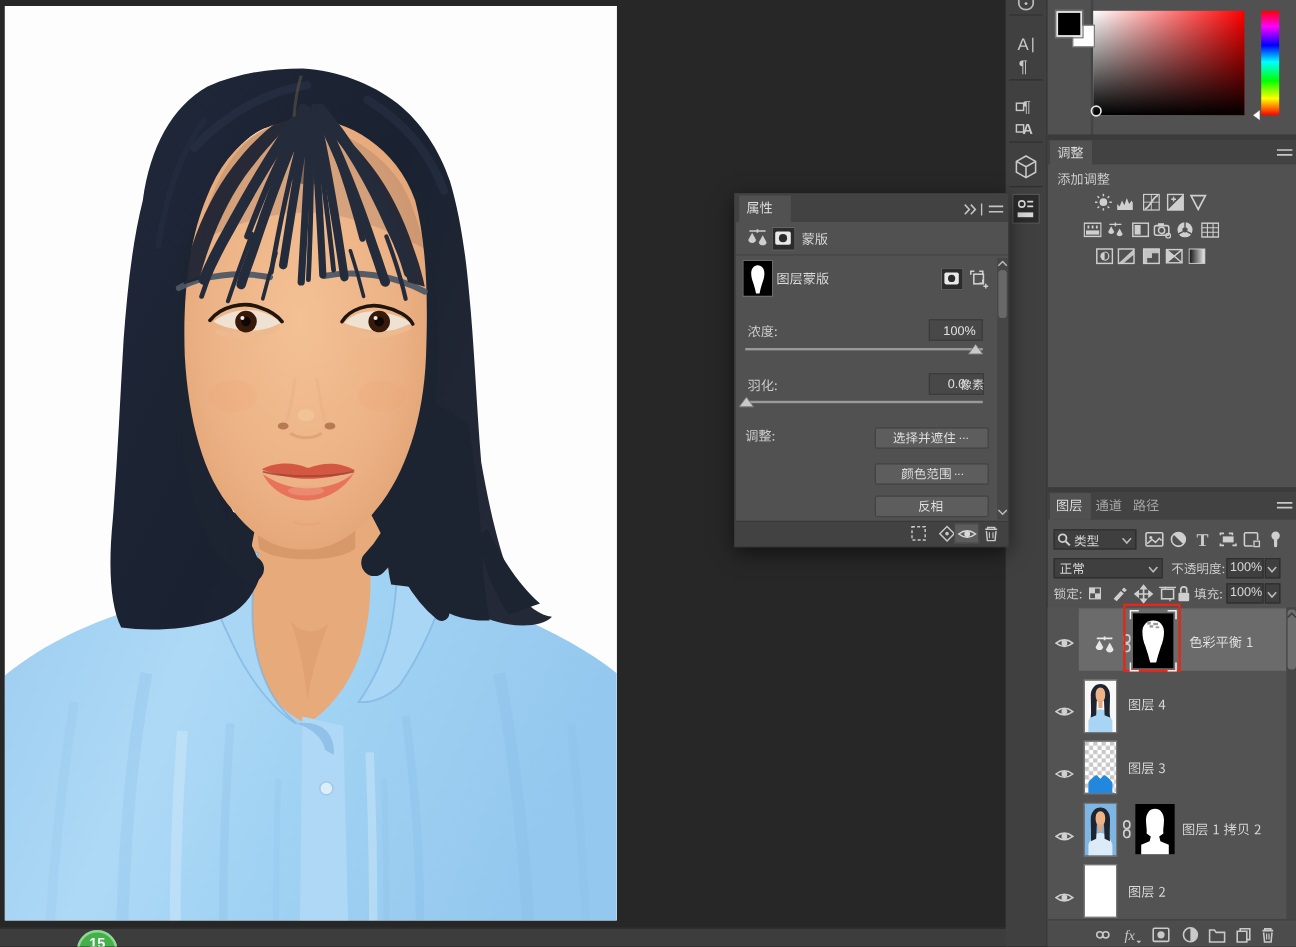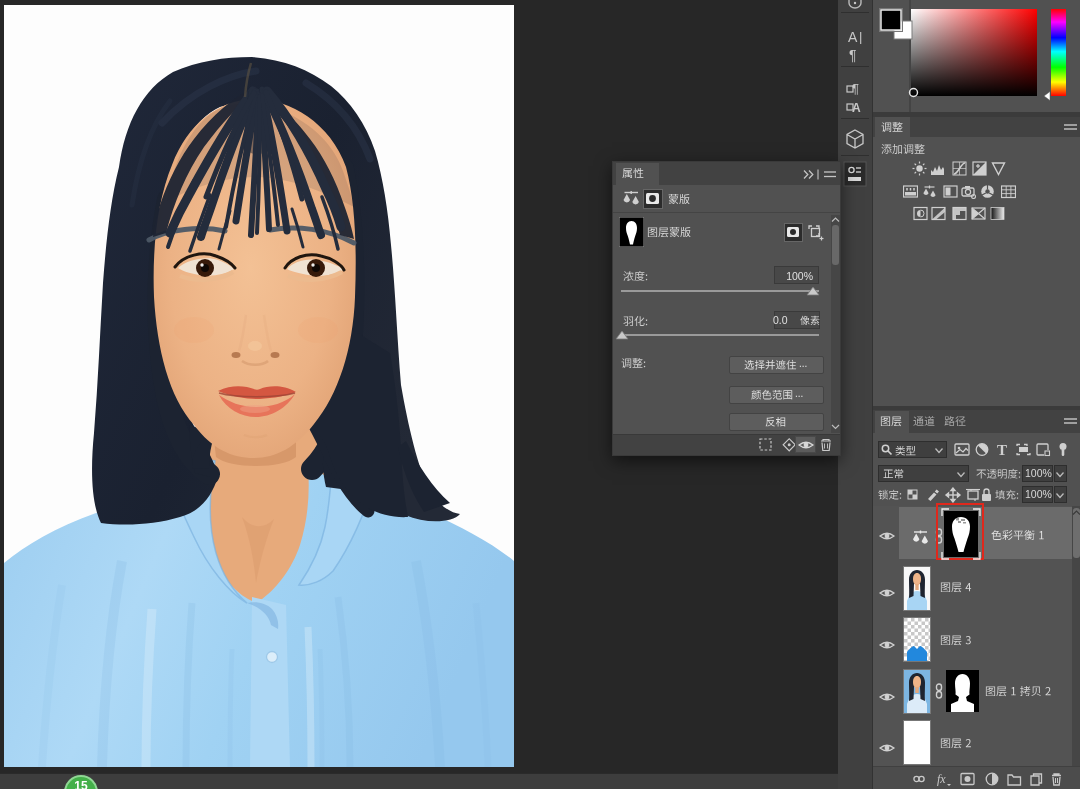--- a/index.html
+++ b/index.html
@@ -624,21 +624,21 @@
       </svg>
       <div style="position:absolute;left:161px;top:104px;width:45px;height:18px;background:#484848;border:1px solid #3a3a3a;color:#e0e0e0;font-size:10.5px;text-align:right;padding:2.5px 5px 0 0;">100%</div>
       <div style="position:absolute;left:8px;top:128px;width:198px;height:1.5px;background:#9a9a9a;"></div>
       <svg width="14" height="10" style="position:absolute;left:193px;top:124px">
         <path d="M7,1 L13,9 L1,9 Z" fill="#c9c9c9" stroke="#7a7a7a" stroke-width="0.8"></path>
       </svg>
       <svg style="position:absolute;left:10px;top:152px;overflow:visible" width="27" height="15">
         <path transform="translate(0,11.2)" d="M0.7 -8.7H4.7V-7.9H0.7ZM4.2 -8.7H5.0V-0.3Q5.0 0.1 4.9 0.3Q4.8 0.5 4.5 0.6Q4.2 0.7 3.7 0.8Q3.2 0.8 2.5 0.8Q2.5 0.7 2.5 0.5Q2.4 0.4 2.4 0.2Q2.3 0.1 2.2 -0.1Q2.6 -0.0 2.9 -0.0Q3.3 -0.0 3.5 -0.0Q3.8 -0.0 3.9 -0.0Q4.1 -0.0 4.1 -0.1Q4.2 -0.2 4.2 -0.3ZM0.4 -1.8Q0.9 -2.1 1.5 -2.4Q2.2 -2.7 2.9 -3.1Q3.7 -3.5 4.4 -3.9L4.6 -3.3Q3.9 -2.9 3.2 -2.5Q2.6 -2.1 1.9 -1.7Q1.3 -1.4 0.7 -1.1ZM5.6 -8.7H9.6V-7.9H5.6ZM9.2 -8.7H10.0V-0.3Q10.0 0.1 9.9 0.3Q9.8 0.6 9.5 0.7Q9.2 0.8 8.7 0.8Q8.1 0.8 7.4 0.8Q7.4 0.7 7.3 0.5Q7.3 0.4 7.2 0.2Q7.1 0.1 7.1 -0.1Q7.5 -0.0 7.8 -0.0Q8.2 -0.0 8.5 -0.0Q8.8 -0.0 8.9 -0.0Q9.0 -0.0 9.1 -0.1Q9.2 -0.2 9.2 -0.3ZM5.7 -6.5 6.4 -6.9Q6.7 -6.6 7.0 -6.2Q7.4 -5.9 7.6 -5.5Q7.9 -5.2 8.1 -4.9L7.4 -4.4Q7.3 -4.7 7.0 -5.1Q6.7 -5.4 6.4 -5.8Q6.0 -6.2 5.7 -6.5ZM0.9 -6.4 1.5 -6.8Q1.8 -6.5 2.1 -6.1Q2.5 -5.8 2.7 -5.4Q3.0 -5.1 3.2 -4.8L2.5 -4.4Q2.3 -4.6 2.1 -5.0Q1.8 -5.4 1.5 -5.7Q1.2 -6.1 0.9 -6.4ZM5.4 -2.0Q5.9 -2.3 6.5 -2.6Q7.2 -3.0 7.9 -3.4Q8.7 -3.8 9.4 -4.2L9.6 -3.5Q9.0 -3.1 8.3 -2.7Q7.6 -2.3 7.0 -2.0Q6.3 -1.6 5.8 -1.3Z M16.7 -9.0H17.6V-0.9Q17.6 -0.4 17.7 -0.3Q17.8 -0.1 18.2 -0.1Q18.3 -0.1 18.5 -0.1Q18.8 -0.1 19.1 -0.1Q19.4 -0.1 19.6 -0.1Q19.9 -0.1 20.0 -0.1Q20.3 -0.1 20.5 -0.3Q20.6 -0.5 20.7 -1.1Q20.7 -1.6 20.8 -2.5Q20.9 -2.4 21.0 -2.3Q21.2 -2.3 21.3 -2.2Q21.5 -2.1 21.6 -2.1Q21.5 -1.1 21.4 -0.5Q21.3 0.1 21.0 0.4Q20.7 0.7 20.1 0.7Q20.0 0.7 19.8 0.7Q19.6 0.7 19.3 0.7Q19.1 0.7 18.8 0.7Q18.6 0.7 18.4 0.7Q18.2 0.7 18.1 0.7Q17.6 0.7 17.2 0.5Q16.9 0.4 16.8 0.1Q16.7 -0.3 16.7 -0.9ZM20.5 -7.6 21.3 -7.1Q20.5 -6.0 19.5 -5.0Q18.5 -4.1 17.4 -3.3Q16.3 -2.5 15.2 -1.9Q15.1 -2.0 15.0 -2.1Q14.9 -2.2 14.8 -2.3Q14.6 -2.5 14.5 -2.5Q15.6 -3.1 16.7 -3.8Q17.8 -4.6 18.8 -5.6Q19.8 -6.6 20.5 -7.6ZM14.4 -9.2 15.3 -9.0Q14.9 -8.1 14.4 -7.1Q13.8 -6.2 13.2 -5.5Q12.6 -4.7 12.0 -4.1Q12.0 -4.2 11.9 -4.3Q11.8 -4.5 11.7 -4.6Q11.6 -4.8 11.5 -4.9Q12.1 -5.4 12.6 -6.1Q13.2 -6.8 13.6 -7.6Q14.1 -8.4 14.4 -9.2ZM13.3 -6.5 14.1 -7.4 14.1 -7.3V0.9H13.3Z M23.5 -4.3Q23.2 -4.3 23.0 -4.5Q22.8 -4.7 22.8 -5.1Q22.8 -5.4 23.0 -5.6Q23.2 -5.8 23.5 -5.8Q23.8 -5.8 24.0 -5.6Q24.3 -5.4 24.3 -5.1Q24.3 -4.7 24.0 -4.5Q23.8 -4.3 23.5 -4.3ZM23.5 0.1Q23.2 0.1 23.0 -0.1Q22.8 -0.3 22.8 -0.6Q22.8 -1.0 23.0 -1.2Q23.2 -1.4 23.5 -1.4Q23.8 -1.4 24.0 -1.2Q24.3 -1.0 24.3 -0.6Q24.3 -0.3 24.0 -0.1Q23.8 0.1 23.5 0.1Z" fill="#cfcfcf"></path>
       </svg>
       <div style="position:absolute;left:161px;top:149px;width:46px;height:18px;background:#484848;border:1px solid #3a3a3a;"></div>
-      <div style="position:absolute;left:160px;top:152px;width:24px;color:#e0e0e0;font-size:10.5px;text-align:left;">0.0</div>
+      <div style="position:absolute;left:172px;top:152px;width:24px;color:#e0e0e0;font-size:10.5px;text-align:center;">0.0</div>
       <svg style="position:absolute;left:187px;top:152px;overflow:visible" width="22" height="14">
         <path transform="translate(0,10.2)" d="M4.7 -7.7H7.2V-7.1H4.7ZM4.3 -5.7V-4.7H8.3V-5.7ZM3.6 -6.3H9.0V-4.1H3.6ZM5.2 -3.6 5.7 -3.9Q6.2 -3.6 6.5 -3.1Q6.8 -2.6 7.0 -2.1Q7.1 -1.5 7.1 -1.0Q7.1 -0.5 7.0 -0.1Q6.9 0.2 6.7 0.4Q6.5 0.7 6.3 0.7Q6.1 0.8 5.8 0.8Q5.6 0.8 5.2 0.8Q5.2 0.6 5.2 0.5Q5.1 0.3 5.0 0.1Q5.2 0.1 5.4 0.2Q5.6 0.2 5.7 0.2Q5.8 0.2 6.0 0.1Q6.1 0.1 6.2 -0.0Q6.3 -0.2 6.4 -0.5Q6.5 -0.8 6.4 -1.2Q6.4 -1.6 6.3 -2.0Q6.1 -2.5 5.9 -2.9Q5.6 -3.3 5.2 -3.6ZM5.8 -3.1 6.3 -2.8Q6.0 -2.5 5.4 -2.1Q4.9 -1.8 4.4 -1.5Q3.8 -1.2 3.3 -1.0Q3.2 -1.1 3.1 -1.3Q3.0 -1.4 2.9 -1.5Q3.4 -1.7 3.9 -1.9Q4.5 -2.2 5.0 -2.5Q5.5 -2.8 5.8 -3.1ZM6.4 -2.1 6.9 -1.9Q6.5 -1.4 5.8 -0.9Q5.2 -0.5 4.6 -0.1Q3.9 0.2 3.2 0.4Q3.1 0.3 3.0 0.2Q2.9 -0.0 2.8 -0.1Q3.4 -0.3 4.1 -0.6Q4.8 -0.9 5.4 -1.3Q6.0 -1.7 6.4 -2.1ZM8.6 -3.7 9.1 -3.2Q8.7 -3.0 8.3 -2.8Q7.9 -2.6 7.5 -2.4Q7.1 -2.2 6.8 -2.0L6.4 -2.4Q6.7 -2.6 7.1 -2.8Q7.5 -3.0 7.9 -3.3Q8.3 -3.5 8.6 -3.7ZM4.9 -8.4 5.6 -8.3Q5.2 -7.5 4.6 -6.7Q3.9 -5.9 3.0 -5.2Q3.0 -5.3 2.9 -5.4Q2.8 -5.5 2.7 -5.6Q2.6 -5.7 2.6 -5.7Q3.1 -6.1 3.6 -6.6Q4.0 -7.0 4.3 -7.5Q4.7 -8.0 4.9 -8.4ZM6.9 -7.7H7.1L7.2 -7.7L7.6 -7.4Q7.4 -7.0 7.1 -6.5Q6.7 -6.1 6.4 -5.8Q6.3 -5.9 6.2 -6.0Q6.1 -6.1 6.0 -6.2Q6.2 -6.4 6.3 -6.6Q6.5 -6.9 6.7 -7.1Q6.8 -7.4 6.9 -7.6ZM7.9 -2.8Q8.1 -2.3 8.3 -1.8Q8.6 -1.3 8.9 -0.9Q9.3 -0.6 9.7 -0.3Q9.6 -0.2 9.4 -0.1Q9.3 0.1 9.2 0.2Q8.5 -0.2 8.1 -1.0Q7.6 -1.7 7.3 -2.6ZM6.1 -6.1H6.7V-6.0Q6.7 -5.8 6.6 -5.4Q6.6 -5.1 6.4 -4.7Q6.2 -4.3 5.8 -3.9Q5.5 -3.5 4.8 -3.2Q4.2 -2.8 3.3 -2.5Q3.2 -2.6 3.1 -2.7Q3.0 -2.9 2.9 -3.0Q3.7 -3.2 4.3 -3.6Q4.9 -3.9 5.3 -4.2Q5.6 -4.6 5.8 -4.9Q5.9 -5.3 6.0 -5.6Q6.1 -5.9 6.1 -6.1ZM2.6 -8.4 3.3 -8.1Q3.0 -7.3 2.6 -6.5Q2.2 -5.7 1.7 -4.9Q1.2 -4.2 0.7 -3.6Q0.7 -3.7 0.6 -3.9Q0.5 -4.0 0.4 -4.1Q0.4 -4.3 0.3 -4.4Q0.8 -4.9 1.2 -5.5Q1.6 -6.1 2.0 -6.9Q2.4 -7.6 2.6 -8.4ZM1.6 -5.7 2.3 -6.4 2.3 -6.4V0.8H1.6Z M16.7 -2.8 17.3 -3.1Q17.6 -2.9 18.0 -2.7Q18.4 -2.4 18.7 -2.1Q19.0 -1.8 19.3 -1.6L18.7 -1.2Q18.5 -1.4 18.1 -1.7Q17.8 -2.0 17.5 -2.3Q17.1 -2.6 16.7 -2.8ZM16.4 -0.9 16.9 -1.3Q17.3 -1.1 17.8 -0.8Q18.3 -0.6 18.7 -0.3Q19.1 -0.0 19.4 0.2L18.8 0.6Q18.5 0.4 18.1 0.2Q17.7 -0.1 17.3 -0.4Q16.8 -0.7 16.4 -0.9ZM12.9 -1.3 13.6 -1.0Q13.3 -0.7 12.8 -0.4Q12.4 -0.1 11.9 0.2Q11.5 0.5 11.0 0.7Q11.0 0.6 10.9 0.5Q10.8 0.4 10.7 0.3Q10.6 0.2 10.5 0.2Q11.1 -0.1 11.8 -0.5Q12.5 -0.9 12.9 -1.3ZM14.6 -8.4H15.4V-4.9H14.6ZM11.0 -7.7H19.0V-7.1H11.0ZM11.6 -6.5H18.4V-5.9H11.6ZM10.5 -5.2H19.5V-4.6H10.5ZM11.2 -1.3Q11.2 -1.4 11.1 -1.5Q11.1 -1.7 11.0 -1.8Q11.0 -1.9 11.0 -2.0Q11.2 -2.0 11.6 -2.1Q11.9 -2.2 12.4 -2.4Q12.6 -2.4 12.9 -2.6Q13.3 -2.7 13.8 -2.9Q14.2 -3.1 14.8 -3.3Q15.3 -3.5 15.8 -3.8Q16.4 -4.1 16.9 -4.4L17.4 -3.9Q16.0 -3.1 14.5 -2.6Q13.1 -2.0 11.6 -1.6V-1.6Q11.6 -1.6 11.6 -1.6Q11.5 -1.6 11.4 -1.5Q11.3 -1.5 11.2 -1.4Q11.2 -1.4 11.2 -1.3ZM11.2 -1.3 11.2 -1.8 11.6 -2.0 18.1 -2.4Q18.1 -2.2 18.1 -2.1Q18.2 -1.9 18.2 -1.8Q16.7 -1.8 15.6 -1.7Q14.5 -1.6 13.7 -1.6Q13.0 -1.5 12.5 -1.5Q12.0 -1.5 11.8 -1.5Q11.5 -1.4 11.4 -1.4Q11.2 -1.4 11.2 -1.3ZM11.9 -2.9Q11.9 -3.0 11.9 -3.1Q11.8 -3.2 11.8 -3.4Q11.8 -3.5 11.7 -3.6Q11.9 -3.6 12.1 -3.6Q12.2 -3.7 12.4 -3.8Q12.6 -3.8 12.9 -4.0Q13.2 -4.2 13.6 -4.4Q14.1 -4.6 14.4 -4.9L14.9 -4.4Q14.3 -4.1 13.7 -3.8Q13.0 -3.5 12.4 -3.3V-3.2Q12.4 -3.2 12.3 -3.2Q12.2 -3.2 12.2 -3.1Q12.1 -3.1 12.0 -3.0Q11.9 -3.0 11.9 -2.9ZM11.9 -2.9 11.9 -3.4 12.3 -3.6 15.9 -3.7Q15.9 -3.6 15.8 -3.5Q15.8 -3.3 15.8 -3.2Q14.8 -3.2 14.1 -3.1Q13.5 -3.1 13.1 -3.1Q12.7 -3.1 12.4 -3.0Q12.2 -3.0 12.1 -3.0Q12.0 -3.0 11.9 -2.9ZM14.8 -2.0H15.5V-0.1Q15.5 0.2 15.4 0.4Q15.4 0.6 15.1 0.6Q14.9 0.7 14.5 0.7Q14.1 0.8 13.6 0.8Q13.5 0.6 13.4 0.4Q13.4 0.2 13.3 0.1Q13.6 0.1 13.9 0.1Q14.1 0.1 14.3 0.1Q14.5 0.1 14.6 0.1Q14.7 0.1 14.7 0.0Q14.8 0.0 14.8 -0.1Z" fill="#e0e0e0"></path>
       </svg>
       <div style="position:absolute;left:8px;top:172px;width:198px;height:1.5px;background:#9a9a9a;"></div>
       <svg width="14" height="10" style="position:absolute;left:2px;top:168px">
         <path d="M7,1 L13,9 L1,9 Z" fill="#c9c9c9" stroke="#7a7a7a" stroke-width="0.8"></path>
       </svg>
       <svg style="position:absolute;left:8px;top:194px;overflow:visible" width="27" height="15">
         <path transform="translate(0,11.2)" d="M4.2 -8.7H5.0V-4.6Q5.0 -4.0 4.9 -3.3Q4.9 -2.6 4.7 -1.8Q4.6 -1.1 4.4 -0.4Q4.1 0.3 3.7 0.9Q3.7 0.8 3.5 0.7Q3.4 0.6 3.3 0.6Q3.2 0.5 3.1 0.4Q3.6 -0.3 3.9 -1.2Q4.1 -2.0 4.1 -2.9Q4.2 -3.8 4.2 -4.6ZM4.7 -8.7H9.8V-8.0H4.7ZM9.4 -8.7H10.2V-0.1Q10.2 0.2 10.1 0.4Q10.0 0.6 9.8 0.7Q9.5 0.8 9.2 0.8Q8.8 0.9 8.2 0.8Q8.2 0.7 8.2 0.6Q8.1 0.5 8.1 0.3Q8.0 0.2 8.0 0.1Q8.4 0.1 8.7 0.1Q9.1 0.1 9.2 0.1Q9.4 0.1 9.4 -0.1ZM5.6 -6.8H8.7V-6.1H5.6ZM5.4 -5.0H9.0V-4.4H5.4ZM6.8 -7.7H7.5V-4.6H6.8ZM6.0 -3.5H8.6V-0.9H6.0V-1.5H8.0V-2.8H6.0ZM5.6 -3.5H6.3V-0.4H5.6ZM1.2 -8.5 1.7 -9.0Q2.0 -8.8 2.3 -8.5Q2.6 -8.2 2.9 -7.9Q3.2 -7.6 3.4 -7.3L2.8 -6.8Q2.7 -7.0 2.4 -7.3Q2.1 -7.6 1.8 -7.9Q1.5 -8.2 1.2 -8.5ZM1.9 0.6 1.8 -0.2 2.0 -0.5 3.6 -1.8Q3.7 -1.6 3.8 -1.4Q3.9 -1.2 3.9 -1.1Q3.3 -0.6 3.0 -0.3Q2.6 -0.0 2.4 0.1Q2.2 0.3 2.1 0.4Q2.0 0.5 1.9 0.6ZM0.5 -5.8H2.4V-5.0H0.5ZM1.9 0.6Q1.9 0.5 1.8 0.4Q1.7 0.3 1.6 0.2Q1.5 0.1 1.4 0.0Q1.5 -0.1 1.7 -0.3Q1.8 -0.4 1.9 -0.7Q2.0 -0.9 2.0 -1.2V-5.8H2.8V-0.6Q2.8 -0.6 2.7 -0.5Q2.6 -0.4 2.5 -0.3Q2.4 -0.2 2.2 0.0Q2.1 0.2 2.0 0.3Q1.9 0.5 1.9 0.6Z M12.3 -3.2H20.8V-2.5H12.3ZM11.6 -8.6H16.6V-7.9H11.6ZM16.5 -1.7H20.1V-1.0H16.5ZM11.5 -0.1H21.5V0.6H11.5ZM16.1 -3.0H16.9V0.2H16.1ZM13.8 -9.2H14.5V-3.5H13.8ZM13.3 -2.0H14.1V0.2H13.3ZM12.6 -6.8V-6.0H15.7V-6.8ZM11.9 -7.4H16.4V-5.4H11.9ZM18.0 -9.2 18.8 -9.1Q18.5 -8.1 18.0 -7.3Q17.6 -6.4 17.0 -5.9Q17.0 -5.9 16.8 -6.1Q16.7 -6.2 16.6 -6.3Q16.5 -6.4 16.4 -6.4Q17.0 -6.9 17.4 -7.7Q17.8 -8.4 18.0 -9.2ZM17.9 -8.0H21.5V-7.3H17.5ZM20.1 -7.7 20.8 -7.6Q20.4 -6.0 19.4 -5.0Q18.4 -4.0 16.9 -3.4Q16.9 -3.5 16.8 -3.6Q16.7 -3.7 16.6 -3.8Q16.5 -3.9 16.5 -4.0Q17.9 -4.5 18.8 -5.4Q19.7 -6.3 20.1 -7.7ZM18.0 -7.6Q18.2 -6.9 18.6 -6.2Q19.1 -5.5 19.8 -4.9Q20.6 -4.4 21.6 -4.0Q21.5 -4.0 21.4 -3.8Q21.3 -3.7 21.2 -3.6Q21.2 -3.5 21.1 -3.4Q20.1 -3.8 19.4 -4.4Q18.6 -5.0 18.1 -5.8Q17.7 -6.5 17.4 -7.2ZM13.7 -5.7 14.3 -5.4Q14.0 -5.1 13.6 -4.7Q13.2 -4.3 12.8 -4.0Q12.3 -3.6 11.9 -3.4Q11.8 -3.6 11.7 -3.7Q11.6 -3.9 11.4 -4.0Q11.9 -4.1 12.3 -4.4Q12.7 -4.7 13.1 -5.0Q13.5 -5.3 13.7 -5.7ZM14.5 -5.0 14.9 -5.4Q15.3 -5.2 15.7 -5.0Q16.1 -4.7 16.4 -4.5L16.0 -4.0Q15.8 -4.2 15.3 -4.5Q14.9 -4.8 14.5 -5.0Z M23.5 -4.3Q23.2 -4.3 23.0 -4.5Q22.8 -4.7 22.8 -5.1Q22.8 -5.4 23.0 -5.6Q23.2 -5.8 23.5 -5.8Q23.8 -5.8 24.0 -5.6Q24.3 -5.4 24.3 -5.1Q24.3 -4.7 24.0 -4.5Q23.8 -4.3 23.5 -4.3ZM23.5 0.1Q23.2 0.1 23.0 -0.1Q22.8 -0.3 22.8 -0.6Q22.8 -1.0 23.0 -1.2Q23.2 -1.4 23.5 -1.4Q23.8 -1.4 24.0 -1.2Q24.3 -1.0 24.3 -0.6Q24.3 -0.3 24.0 -0.1Q23.8 0.1 23.5 0.1Z" fill="#cfcfcf"></path>
       </svg>

